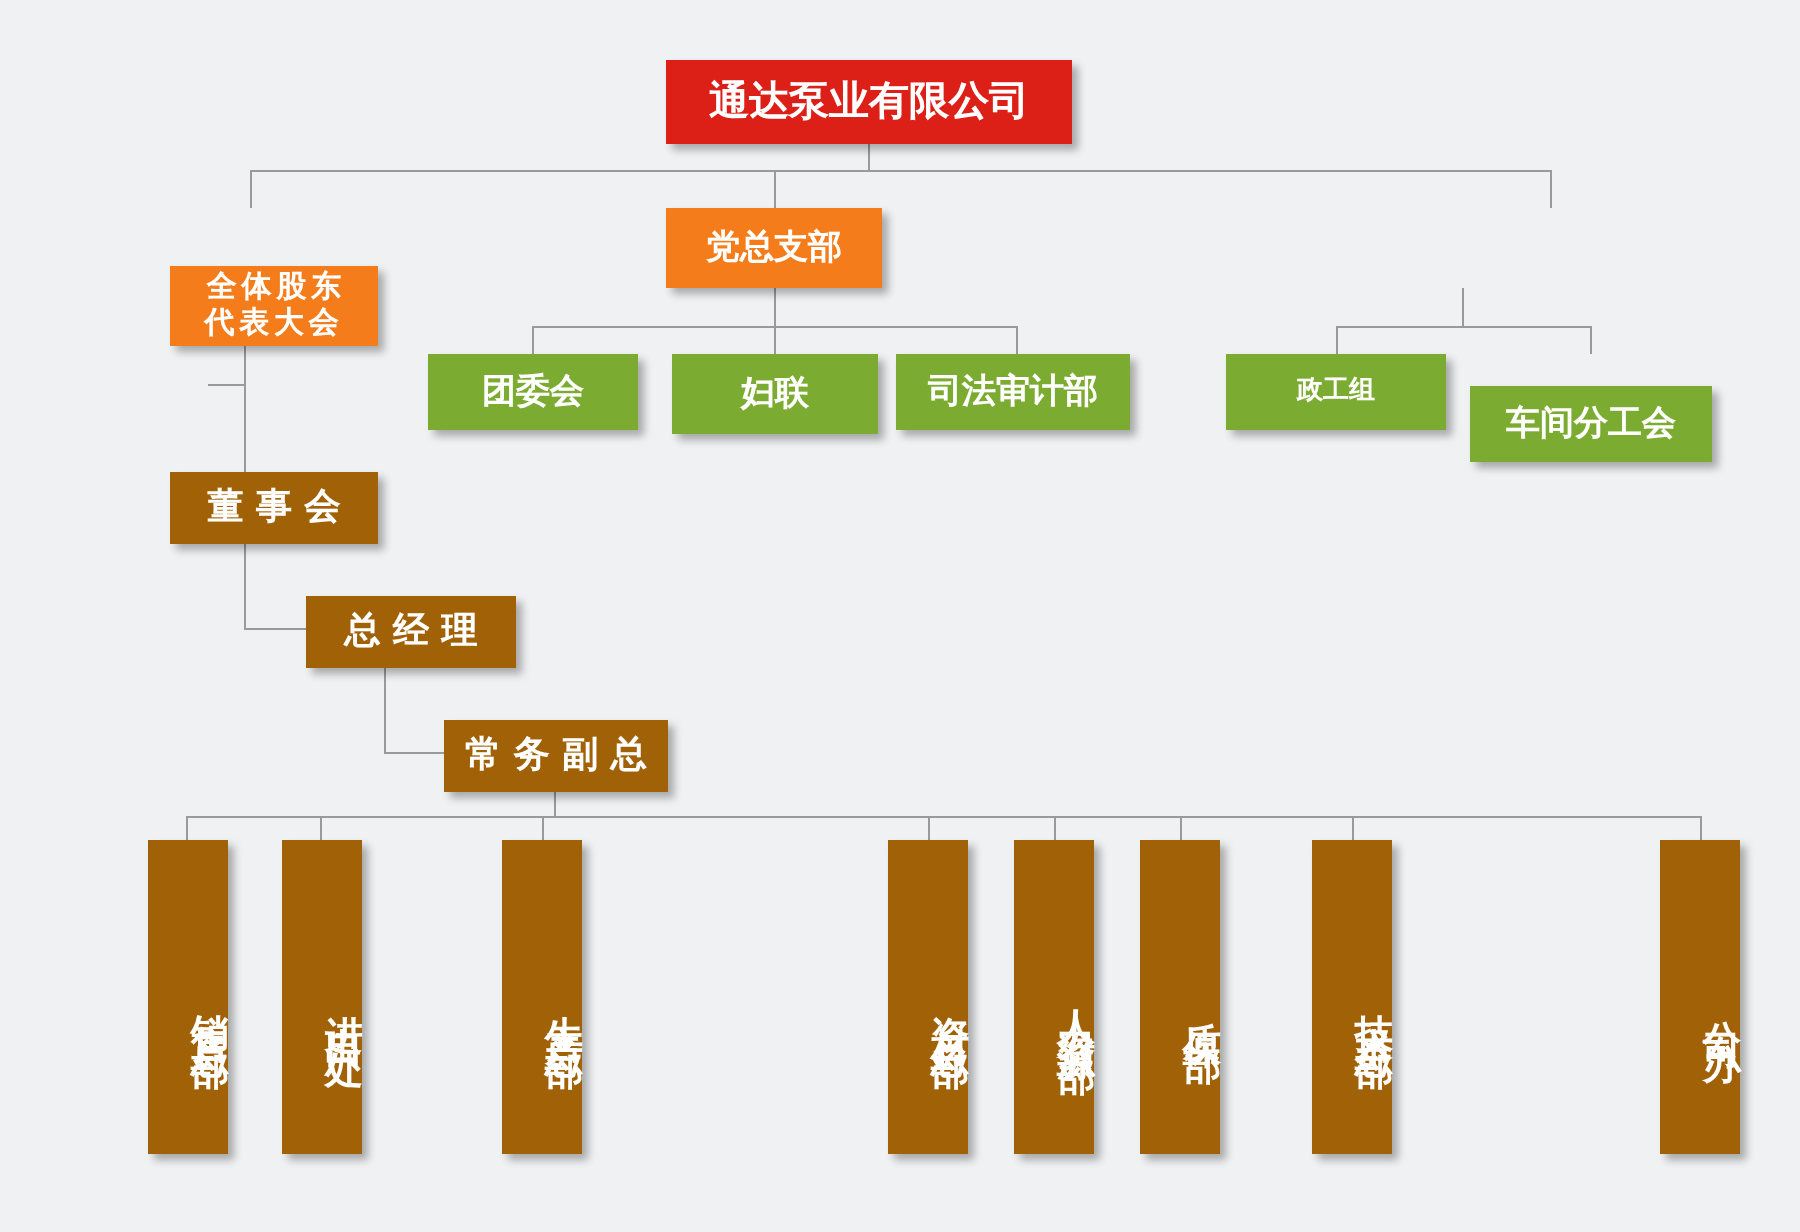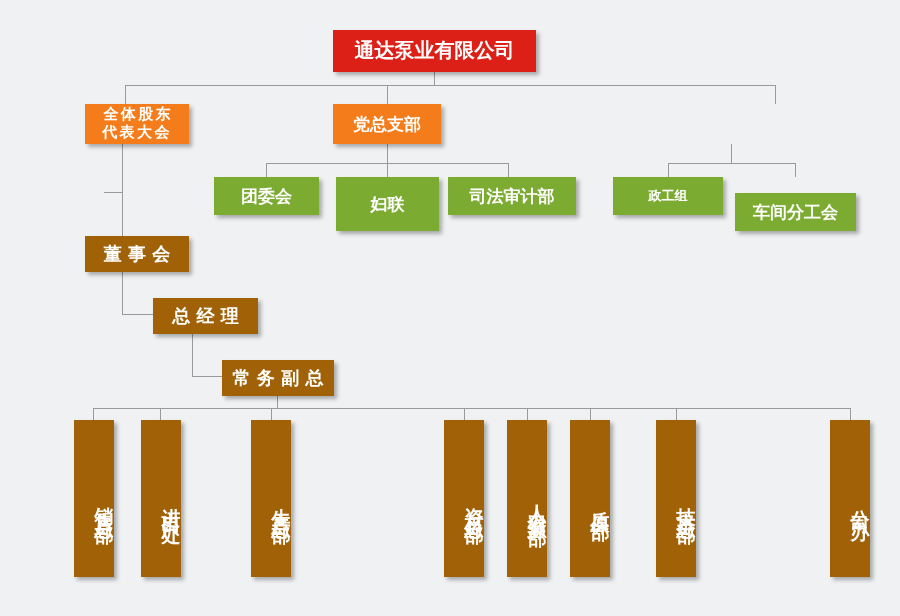--- a/index.html
+++ b/index.html
@@ -40,21 +40,21 @@
     font-weight: bold;
     line-height: 1.18;
     box-shadow: 3px 3px 4px rgba(0,0,0,0.30);
     white-space: pre-line;
   }
   .node.red    { background: #dc2018; }
   .node.orange { background: #f57c1a; }
   .node.green  { background: #7cab32; }
   .node.blue   { background: #a16207; }
 
-  .node.sp1 { letter-spacing: 0.16em; text-indent: 0.16em; }
+  .node.sp1 { letter-spacing: 0.16em; text-indent: 0.16em; margin-top: 29px; }
 
   
   .node.vert {
     writing-mode: vertical-rl;
     text-orientation: upright;
     letter-spacing: 0.30em;
     line-height: 1;
     padding-top: 10px;
     align-items: flex-start;
     justify-content: center;
@@ -106,23 +106,23 @@
 
   <div class="node orange sp1" style="left:85px; top:104px; width:104px; height:40px; font-size:15px;">全体股东
 代表大会</div>
 
   <div class="node orange" style="left:333px; top:104px; width:108px; height:40px; font-size:17px;">党总支部</div>
 
 
 
   <div class="node green" style="left:214px; top:177px; width:105px; height:38px; font-size:17px;">团委会</div>
 
-  <div class="node green" style="left:336px; top:177px; width:103px; height:54px; font-size:17px;">妇联</div>
+  <div class="node green" style="left:336px; top:177px; width:103px; height:40px; font-size:17px;">妇联</div>
 
-  <div class="node green" style="left:448px; top:177px; width:128px; height:38px; font-size:17px;">司法审计部</div>
+  <div class="node green" style="left:448px; top:177px; width:117px; height:38px; font-size:17px;">司法审计部</div>
 
   <div class="node green" style="left:613px; top:177px; width:110px; height:38px; font-size:13px;">政工组</div>
 
   <div class="node green" style="left:735px; top:177px; width:121px; height:38px; font-size:17px;margin-top:16px;">车间分工会</div>
 
   <div class="node blue" style="left:85px; top:236px; width:104px; height:36px; font-size:18px;">董 事 会</div>
 
   <div class="node blue" style="left:153px; top:298px; width:105px; height:36px; font-size:18px;">总 经 理</div>
 
   <div class="node blue" style="left:222px; top:360px; width:112px; height:36px; font-size:18px;">常 务 副 总</div>

